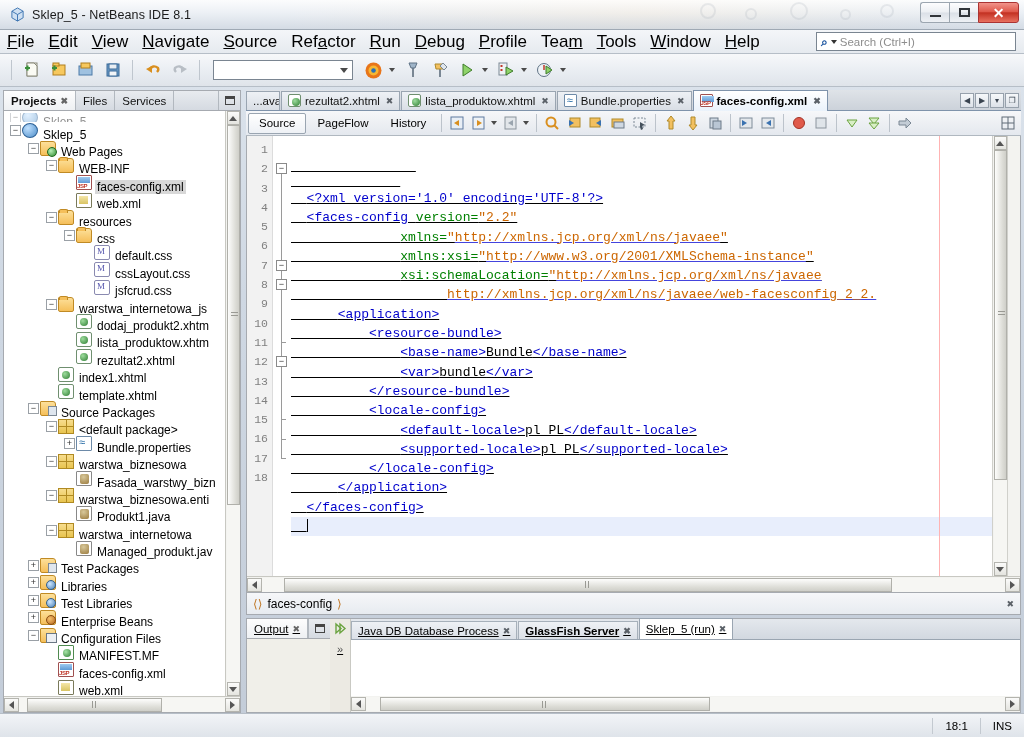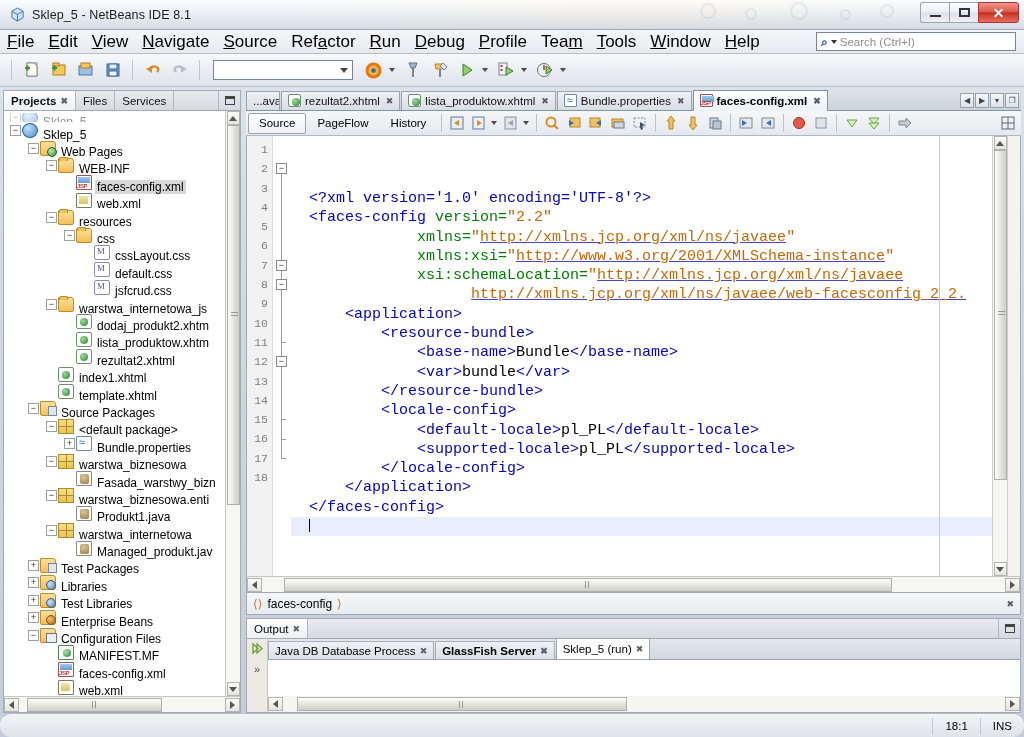--- a/index.html
+++ b/index.html
@@ -239,22 +239,22 @@
     text-align:right;padding-top:4px;
     font-family:"Liberation Mono", monospace; font-size:11.5px; color:#808080;
   }
   .gutter div{height:19.3px;line-height:19.3px;padding-right:4px;}
   .folds { width:18px;flex:0 0 18px;background:#fff;position:relative;padding-top:4px;}
   .fold-line{position:absolute;left:8px;width:1px;background:#9a9a9a;}
   .fold-box{position:absolute;left:3px;width:11px;height:11px;background:#fff;border:1px solid #8a8a8a;
     display:flex;align-items:center;justify-content:center;font-size:9px;line-height:9px;color:#333;}
   .fold-tick{position:absolute;left:8px;width:5px;height:1px;background:#9a9a9a;}
   .code-text {
-    flex:1 1 auto; position:relative; padding-top:2px; overflow:hidden;
-    font-family:"Liberation Mono", monospace; font-size:15px; white-space:pre; color:#000;
+    flex:1 1 auto; position:relative; padding-top:8px; overflow:hidden;
+    font-family:"Liberation Mono", monospace; font-size:13px; white-space:pre; color:#000;text-decoration:underline;
   }
   .cline{height:19.3px;line-height:19.3px;}
   .cline.cur{background:#e8eefc;}
   .tg{color:#0000cc;}
   .at{color:#008000;}
   .vl{color:#cc6600;}
   .lnk{color:#cc6600;text-decoration:underline;text-decoration-color:#4444dd;}
   .tx{color:#000;}
   .caret-blk{display:inline-block;width:1px;height:13px;background:#000;vertical-align:-2px;}
   .right-margin{position:absolute;top:0;bottom:0;width:1px;background:#ffb3b3;}
@@ -262,42 +262,42 @@
 
   .status-strip {
     height:22px;flex:0 0 22px;display:flex;align-items:center;
     background:linear-gradient(180deg,#f6f7f9,#e7ebf0);
     border:1px solid #a6aab0;border-top:none; padding:0 6px; gap:5px;
   }
   .nav-glyph{color:#c07828;font-size:12px;}
   .status-strip .x{margin-left:auto;font-size:9px;color:#5b6168;}
 
   
-  .outwin { flex:0 0 95px; display:flex; flex-direction:column; border:1px solid #a6aab0; background:#f0efe9;}
+  .outwin { flex:0 0 95px; display:flex; flex-direction:row; border:1px solid #a6aab0; background:#f0efe9;text-decoration:underline;}
   .out-head{height:20px;flex:0 0 20px;display:flex;align-items:stretch;background:linear-gradient(180deg,#e8ebef,#d5dae1);border-bottom:1px solid #a6aab0;}
   .out-head .t{display:flex;align-items:center;gap:4px;padding:0 7px;font-size:11.5px;background:linear-gradient(180deg,#fdfdfd,#eef0f3);border-right:1px solid #b2b8bf;}
   .out-head .t .x{font-size:9px;color:#666;}
   .out-min{margin-left:auto;width:22px;display:flex;align-items:center;justify-content:center;border-left:1px solid #b2b8bf;}
   .out-min i{display:block;width:10px;height:9px;border:1px solid #444;border-top-width:3px;}
   .out-body{flex:1 1 auto;display:flex;min-height:0;}
   .out-side{width:20px;flex:0 0 20px;background:#eceae3;display:flex;flex-direction:column;align-items:center;padding-top:3px;gap:5px;}
   .out-main{flex:1 1 auto;display:flex;flex-direction:column;min-width:0;background:#fff;border-left:1px solid #c9c9c3;}
   .out-tabs{height:21px;flex:0 0 21px;display:flex;align-items:flex-end;background:linear-gradient(180deg,#e4e8ed,#d2d8e0);border-bottom:1px solid #9aa5b1;}
   .otab{height:18px;display:flex;align-items:center;gap:4px;padding:0 6px;font-size:11.5px;border:1px solid #a6b0ba;border-bottom:none;margin-right:1px;
     background:linear-gradient(180deg,#eef1f5,#dbe0e7);}
   .otab.active{height:21px;background:#fff;border-color:#9aa5b1;}
   .otab.bold{font-weight:bold;}
   .otab .x{font-size:9px;color:#5b6168;}
   .out-canvas{flex:1 1 auto;background:#fff;position:relative;min-height:0;}
 
   
   .statusbar{
     height:24px;flex:0 0 24px;display:flex;align-items:center;
     background:linear-gradient(180deg,#f2f4f7,#dfe4ea);
-    border-top:1px solid #b6bec7; font-size:11.5px;border-radius:11px;
+    border-top:1px solid #b6bec7; font-size:11.5px;
   }
   .statusbar .seg{border-left:1px solid #c3c9d0;height:16px;display:flex;align-items:center;padding:0 12px;}
   .statusbar .spacer{flex:1 1 auto;}
 </style>
 </head>
 <body>
 
 <div class="app">
 
   <div class="titlebar">
@@ -508,27 +508,27 @@
             <div class="trow">
               <span class="sp" style="width: 58px;"></span>
               <span class="handle">−</span>
               <span class="ico ic-folder"></span>
               <span class="tlabel">css</span>
             </div>
             <div class="trow">
               <span class="sp" style="width: 76px;"></span>
               <span class="handle none"></span>
               <span class="ico ic-css"></span>
+              <span class="tlabel">default.css</span>
+            </div>
+            <div class="trow">
+              <span class="sp" style="width: 76px;"></span>
+              <span class="handle none"></span>
+              <span class="ico ic-css"></span>
               <span class="tlabel">cssLayout.css</span>
-            </div>
-            <div class="trow">
-              <span class="sp" style="width: 76px;"></span>
-              <span class="handle none"></span>
-              <span class="ico ic-css"></span>
-              <span class="tlabel">default.css</span>
             </div>
             <div class="trow">
               <span class="sp" style="width: 76px;"></span>
               <span class="handle none"></span>
               <span class="ico ic-css"></span>
               <span class="tlabel">jsfcrud.css</span>
             </div>
             <div class="trow">
               <span class="sp" style="width: 40px;"></span>
               <span class="handle">−</span>

